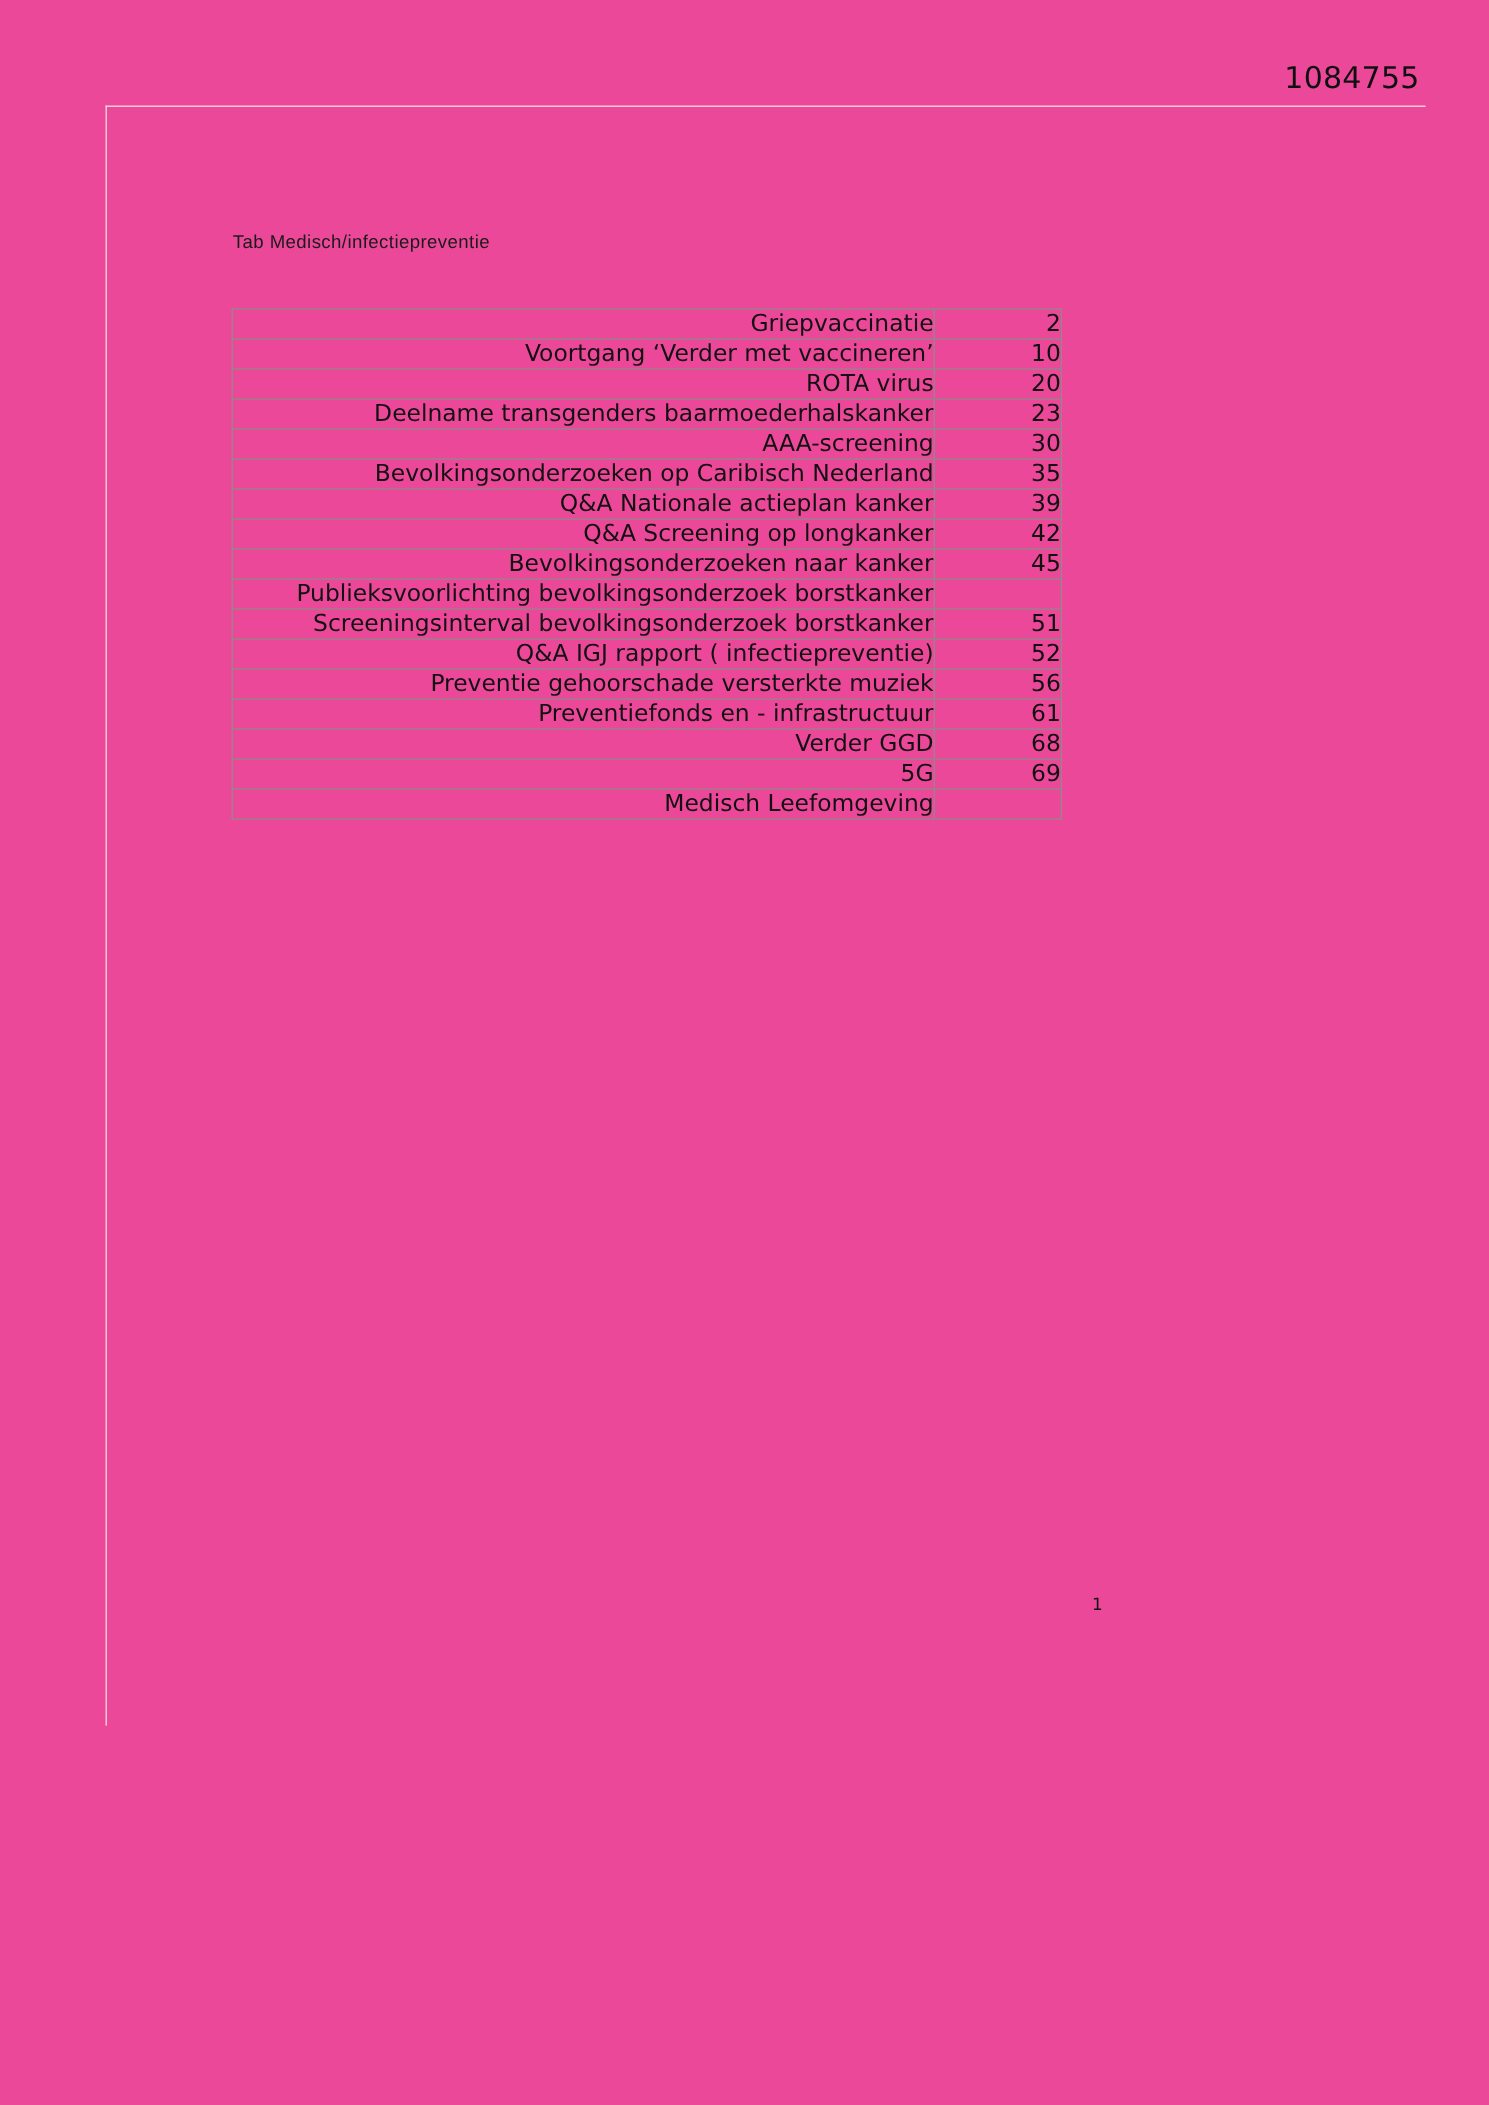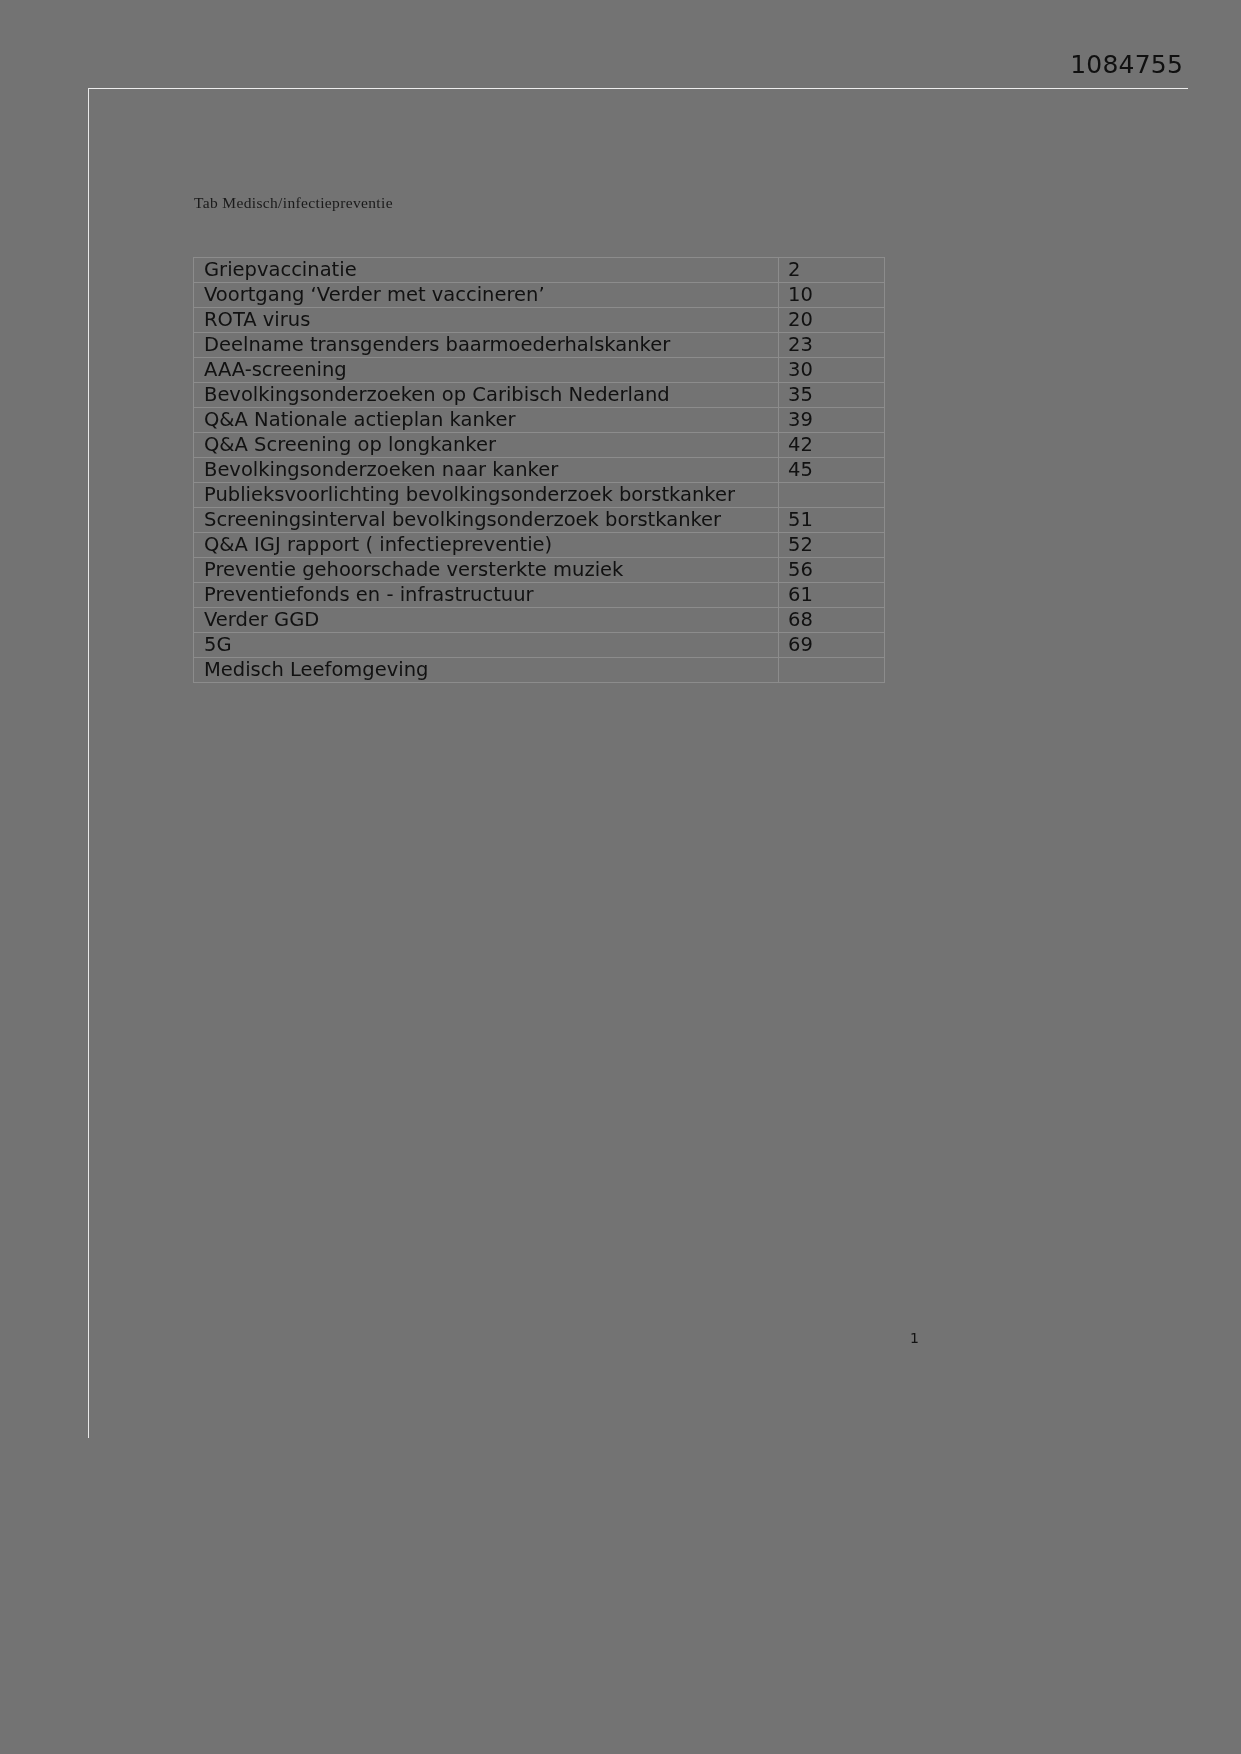--- a/index.html
+++ b/index.html
@@ -8,21 +8,21 @@
     background: #ffffff;
   }
   body {
     font-family: "DejaVu Sans", sans-serif;
     color: #000000;
   }
   #page {
     position: relative;
     width: 1241px;
     height: 1754px;
-    background: #737373;
+    background: #ec4899;
     overflow: hidden;
   }
   
   .scan-edge-left {
     position: absolute;
     left: 88px;
     top: 88px;
     width: 1px;
     height: 1350px;
     background: #e9e9e9;
@@ -42,21 +42,21 @@
     font-family: "DejaVu Sans", sans-serif;
     font-size: 25px;
     letter-spacing: 0.2px;
     color: #101010;
     white-space: nowrap;
   }
   .tab-label {
     position: absolute;
     left: 194px;
     top: 194px;
-    font-family: Liberation Serif, serif;
+    font-family: Liberation Sans, sans-serif;
     font-size: 15.5px;
     letter-spacing: 0.35px;
     color: #1a1a1a;
     white-space: nowrap;
   }
   .toc-table {
     position: absolute;
     left: 193px;
     top: 257px;
     width: 670px;
@@ -67,20 +67,21 @@
     border: 1px solid #8c8c8c;
     padding: 0 0 0 10px;
     height: 24px;
     font-family: "DejaVu Sans", sans-serif;
     font-size: 19.5px;
     line-height: 24px;
     color: #111111;
     vertical-align: middle;
     white-space: nowrap;
     overflow: hidden;
+    text-align: right;
   }
   .toc-table td.col-topic {
     width: 574px;
   }
   .toc-table td.col-page {
     width: 96px;
     padding-left: 9px;
   }
   .page-number {
     position: absolute;

